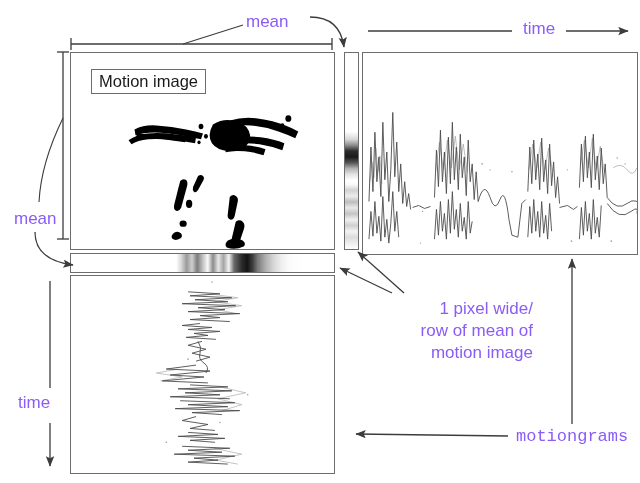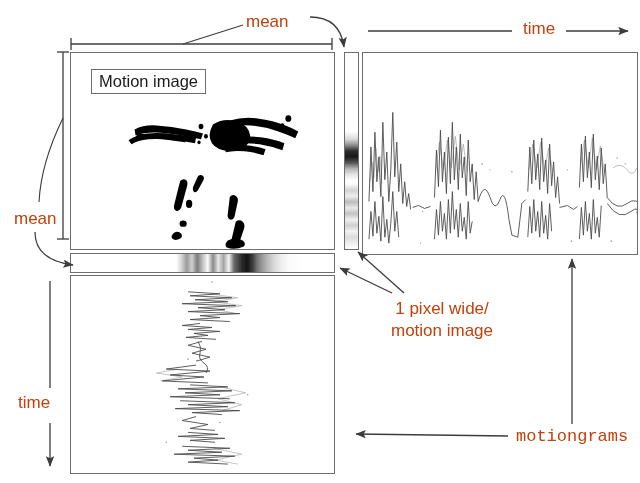--- a/index.html
+++ b/index.html
@@ -124,32 +124,32 @@
   svg.overlay {
     position: absolute;
     left: 0; top: 0;
     width: 640px;
     height: 483px;
     pointer-events: none;
   }
   .lbl {
     position: absolute;
     font-size: 17px;
-    color: #c2410c;
+    color: #8b5cf6;
     white-space: nowrap;
     line-height: 1.22;
   }
   #label-mean-top   { left: 246px; top: 12px; }
   #label-mean-left  { left: 14px;  top: 209px; }
   #label-time-top   { left: 517px; top: 19px; background:#fff; padding:0 6px; }
   #label-time-left  { left: 14px;  top: 393px; background:#fff; padding:0 4px; }
   #label-motiongrams{ left: 516px; top: 427px; font-family: Liberation Mono, monospace; }
   #label-pixel-note {
-    left: 366px; top: 298px;
-    text-align: center;
+    left: 381px; top: 298px;
+    text-align: right;
     width: 152px;
     font-size: 17px;
     line-height: 1.30;
     white-space: normal;
   }
 </style>
 </head>
 <body>
 
 <div id="figure">
@@ -311,16 +311,17 @@
   <div class="lbl" id="label-mean-left">mean</div>
 
   <div class="lbl" id="label-time-top">time</div>
 
   <div class="lbl" id="label-time-left">time</div>
 
   <div class="lbl" id="label-motiongrams">motiongrams</div>
 
   <div class="lbl" id="label-pixel-note">
     <div>1 pixel wide/</div>
+    <div>row of mean of</div>
     <div>motion image</div>
   </div>
 
 </div>
 
 </body></html>

